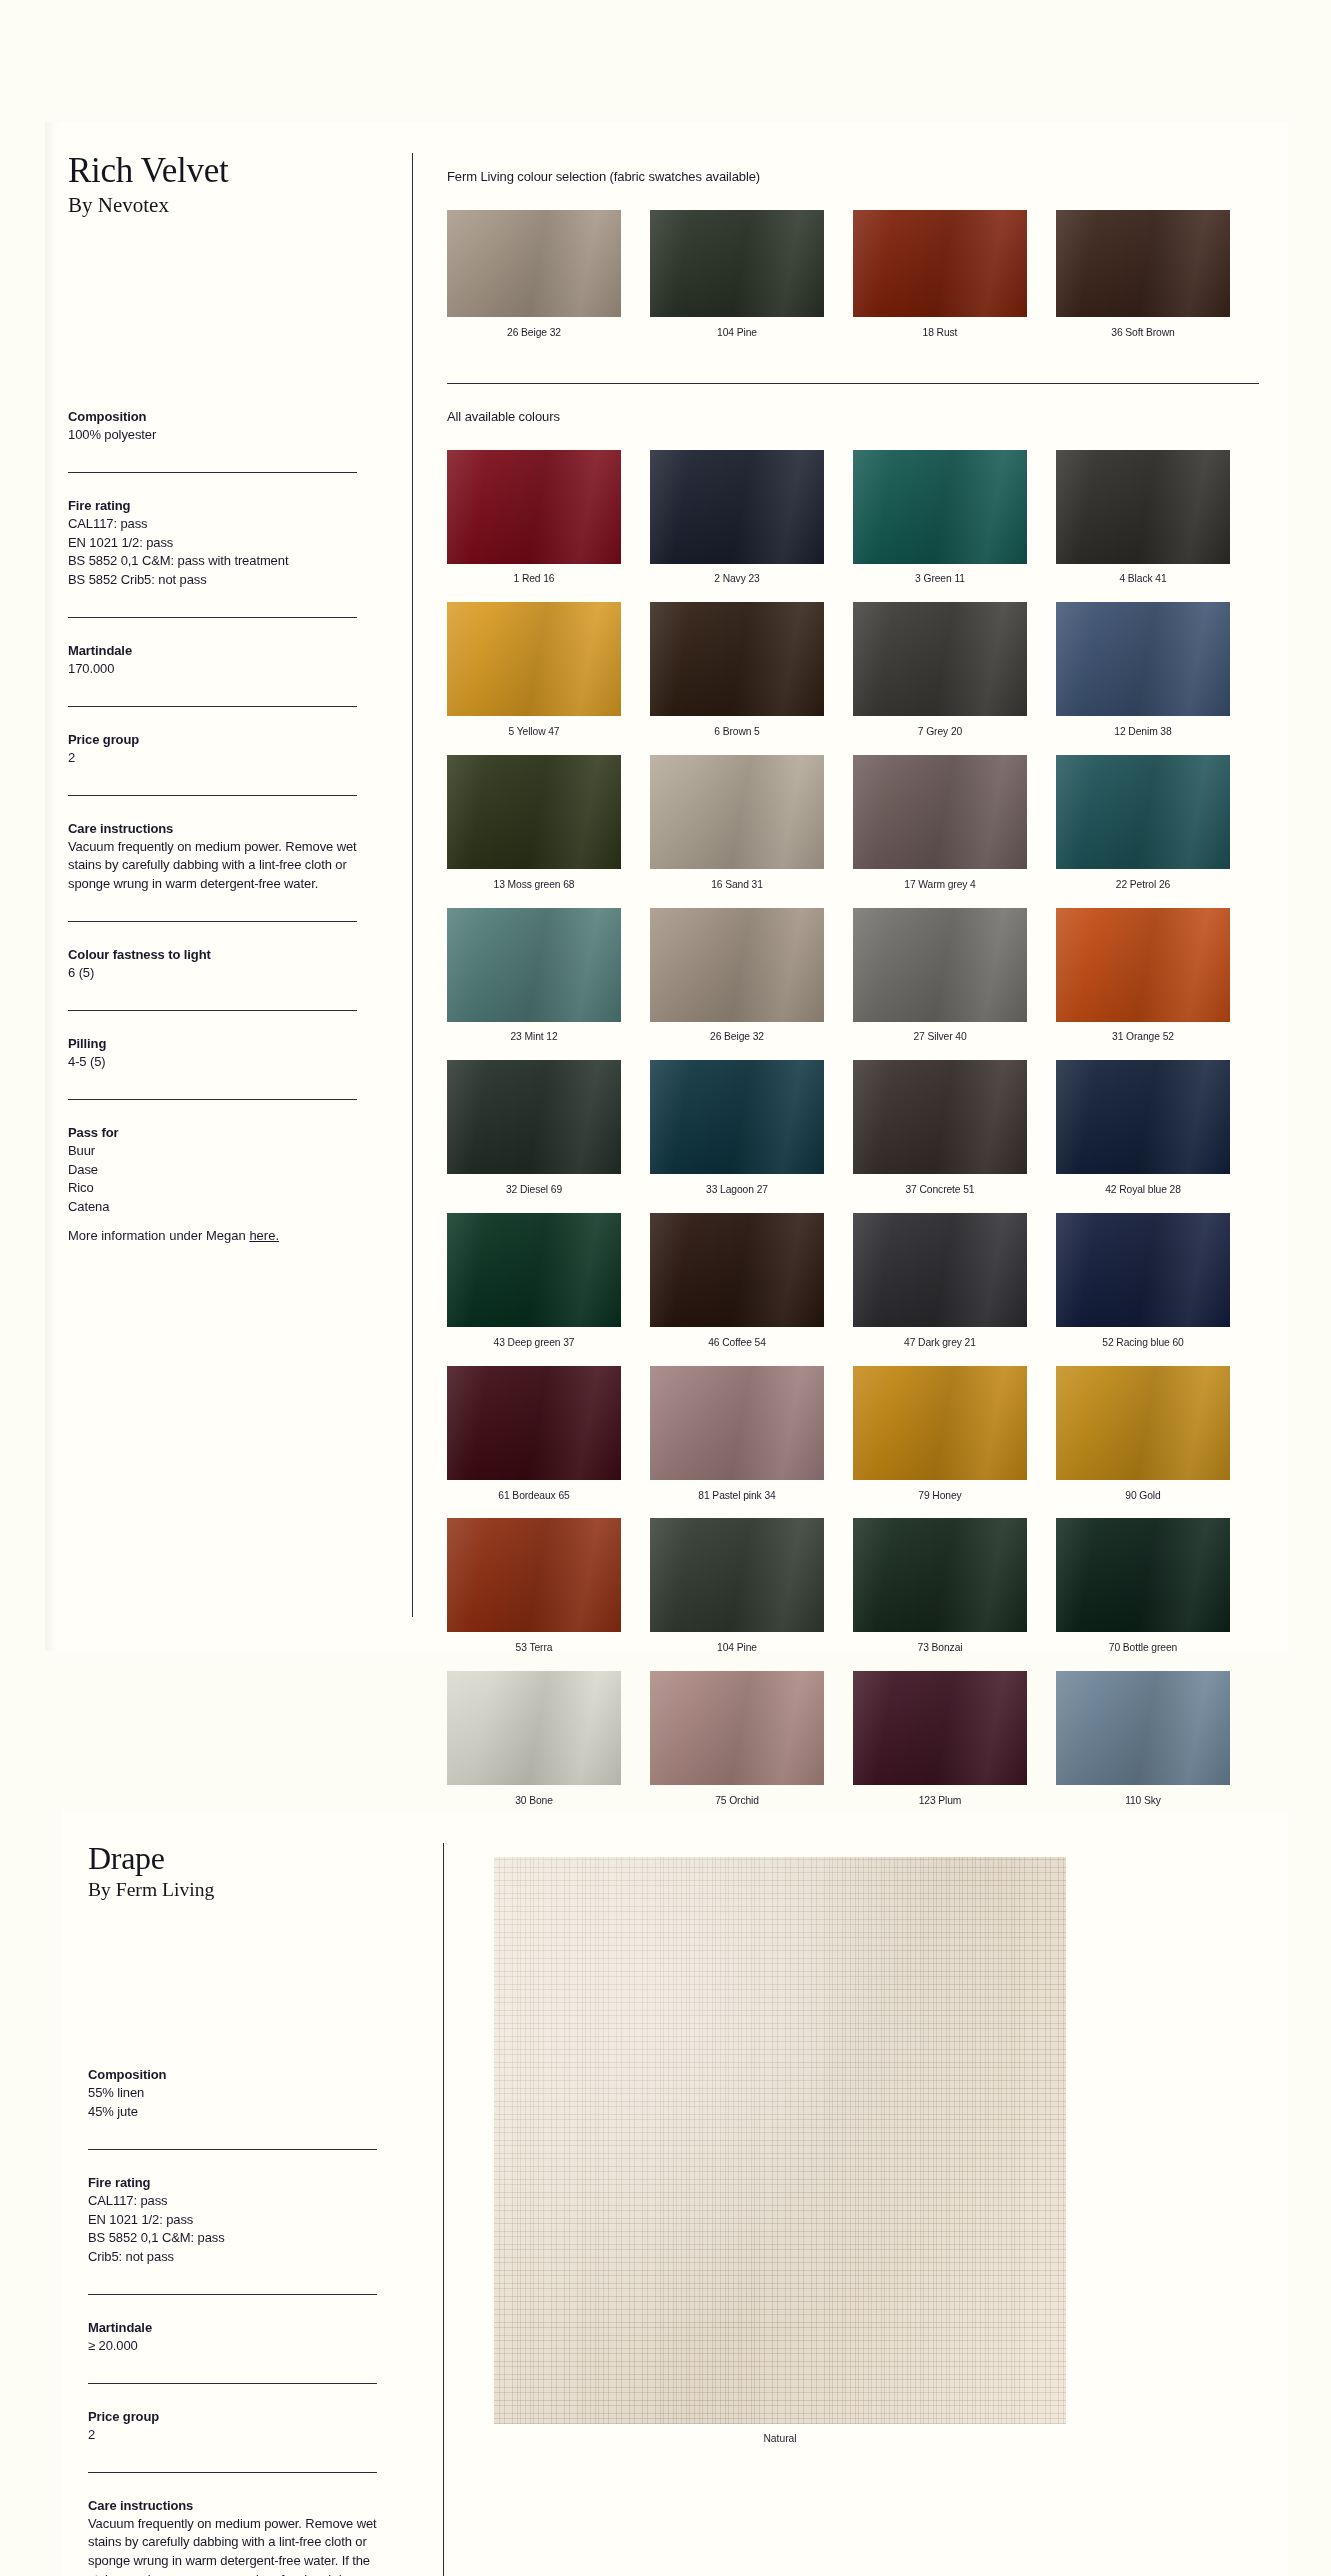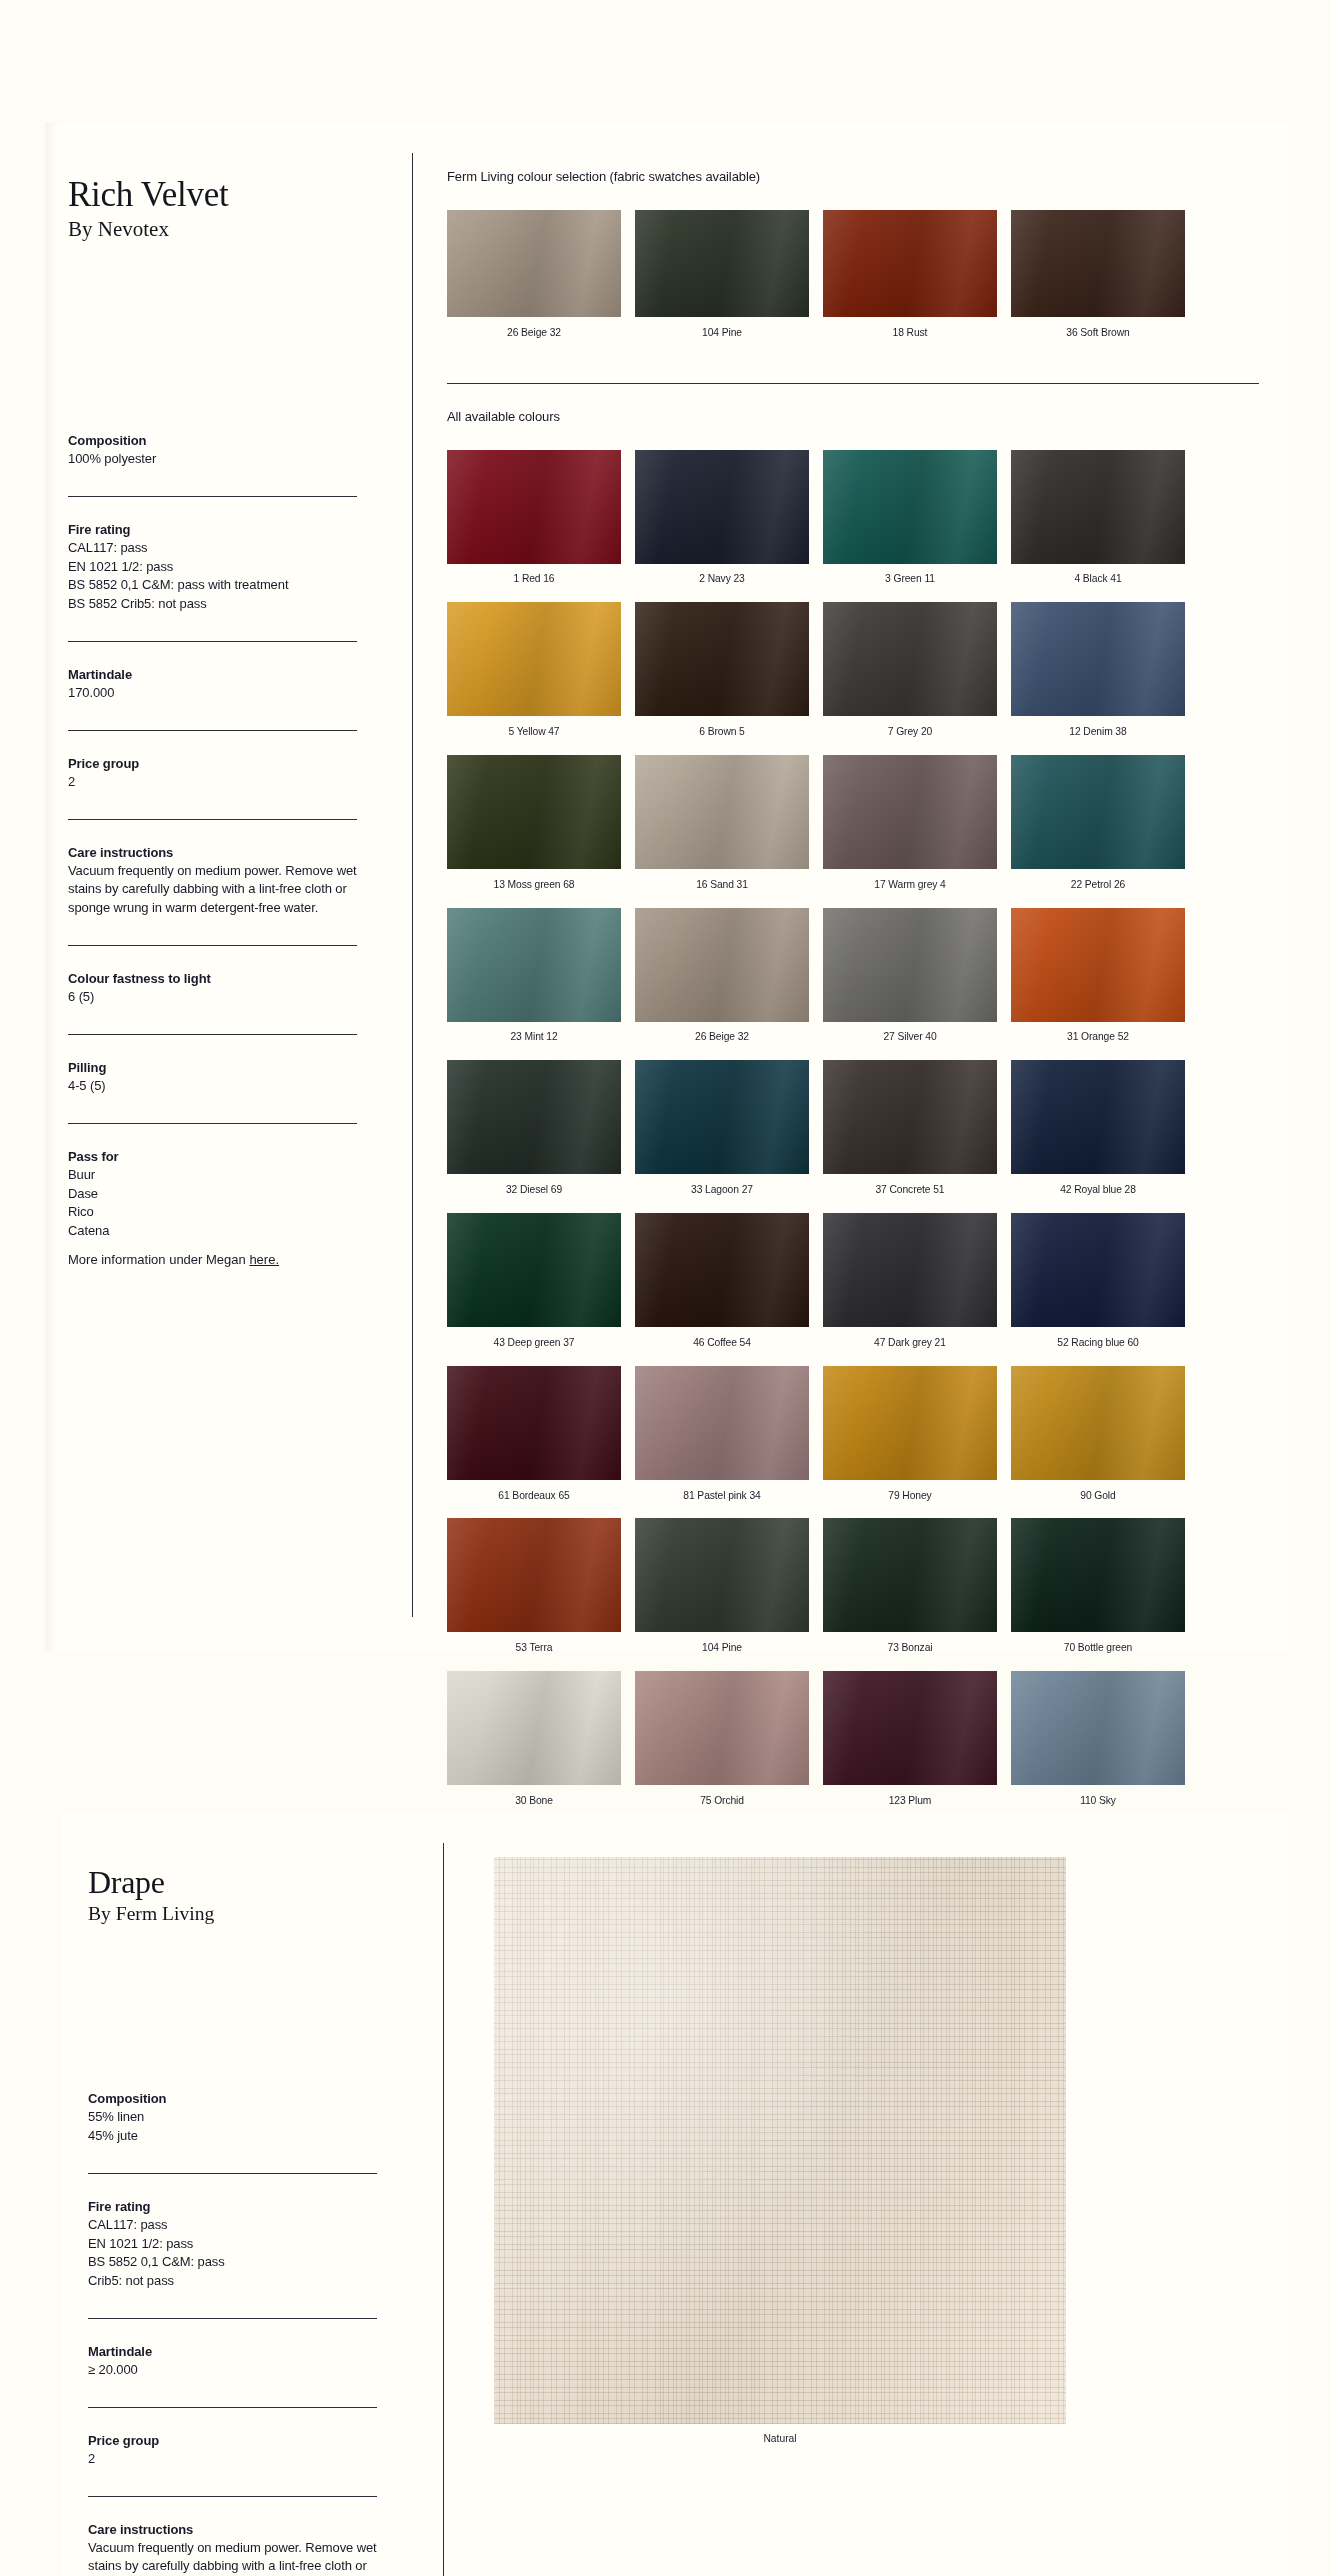--- a/index.html
+++ b/index.html
@@ -41,21 +41,21 @@
   }
 
   
   .info-col {
     position: absolute;
     width: 289px;
   }
   #sheet-velvet .info-col { left: 23px; top: 31px; }
   #sheet-drape  .info-col { left: 26px; top: 31px; }
 
-  .title-block { margin-bottom: 0; margin-top: 24px; }
+  .title-block { margin-bottom: 0; }
 
   .fabric-title {
     font-family: "Liberation Serif", serif;
     font-size: 35px;
     font-weight: 400;
     letter-spacing: -0.3px;
     line-height: 1.02;
     color: #15151f;
   }
   #sheet-drape .fabric-title { font-size: 32px; }
@@ -134,21 +134,21 @@
     font-size: 13px;
     font-weight: 400;
     color: #19192a;
     letter-spacing: -0.1px;
     margin-bottom: 26px;
   }
 
   .swatch-grid {
     display: flex;
     flex-wrap: wrap;
-    gap: 0 14px;
+    gap: 0 29px;
   }
 
   .swatch {
     width: 174px;
     margin-bottom: 16.5px;
   }
 
   .swatch-chip {
     width: 174px;
     height: 114px;

